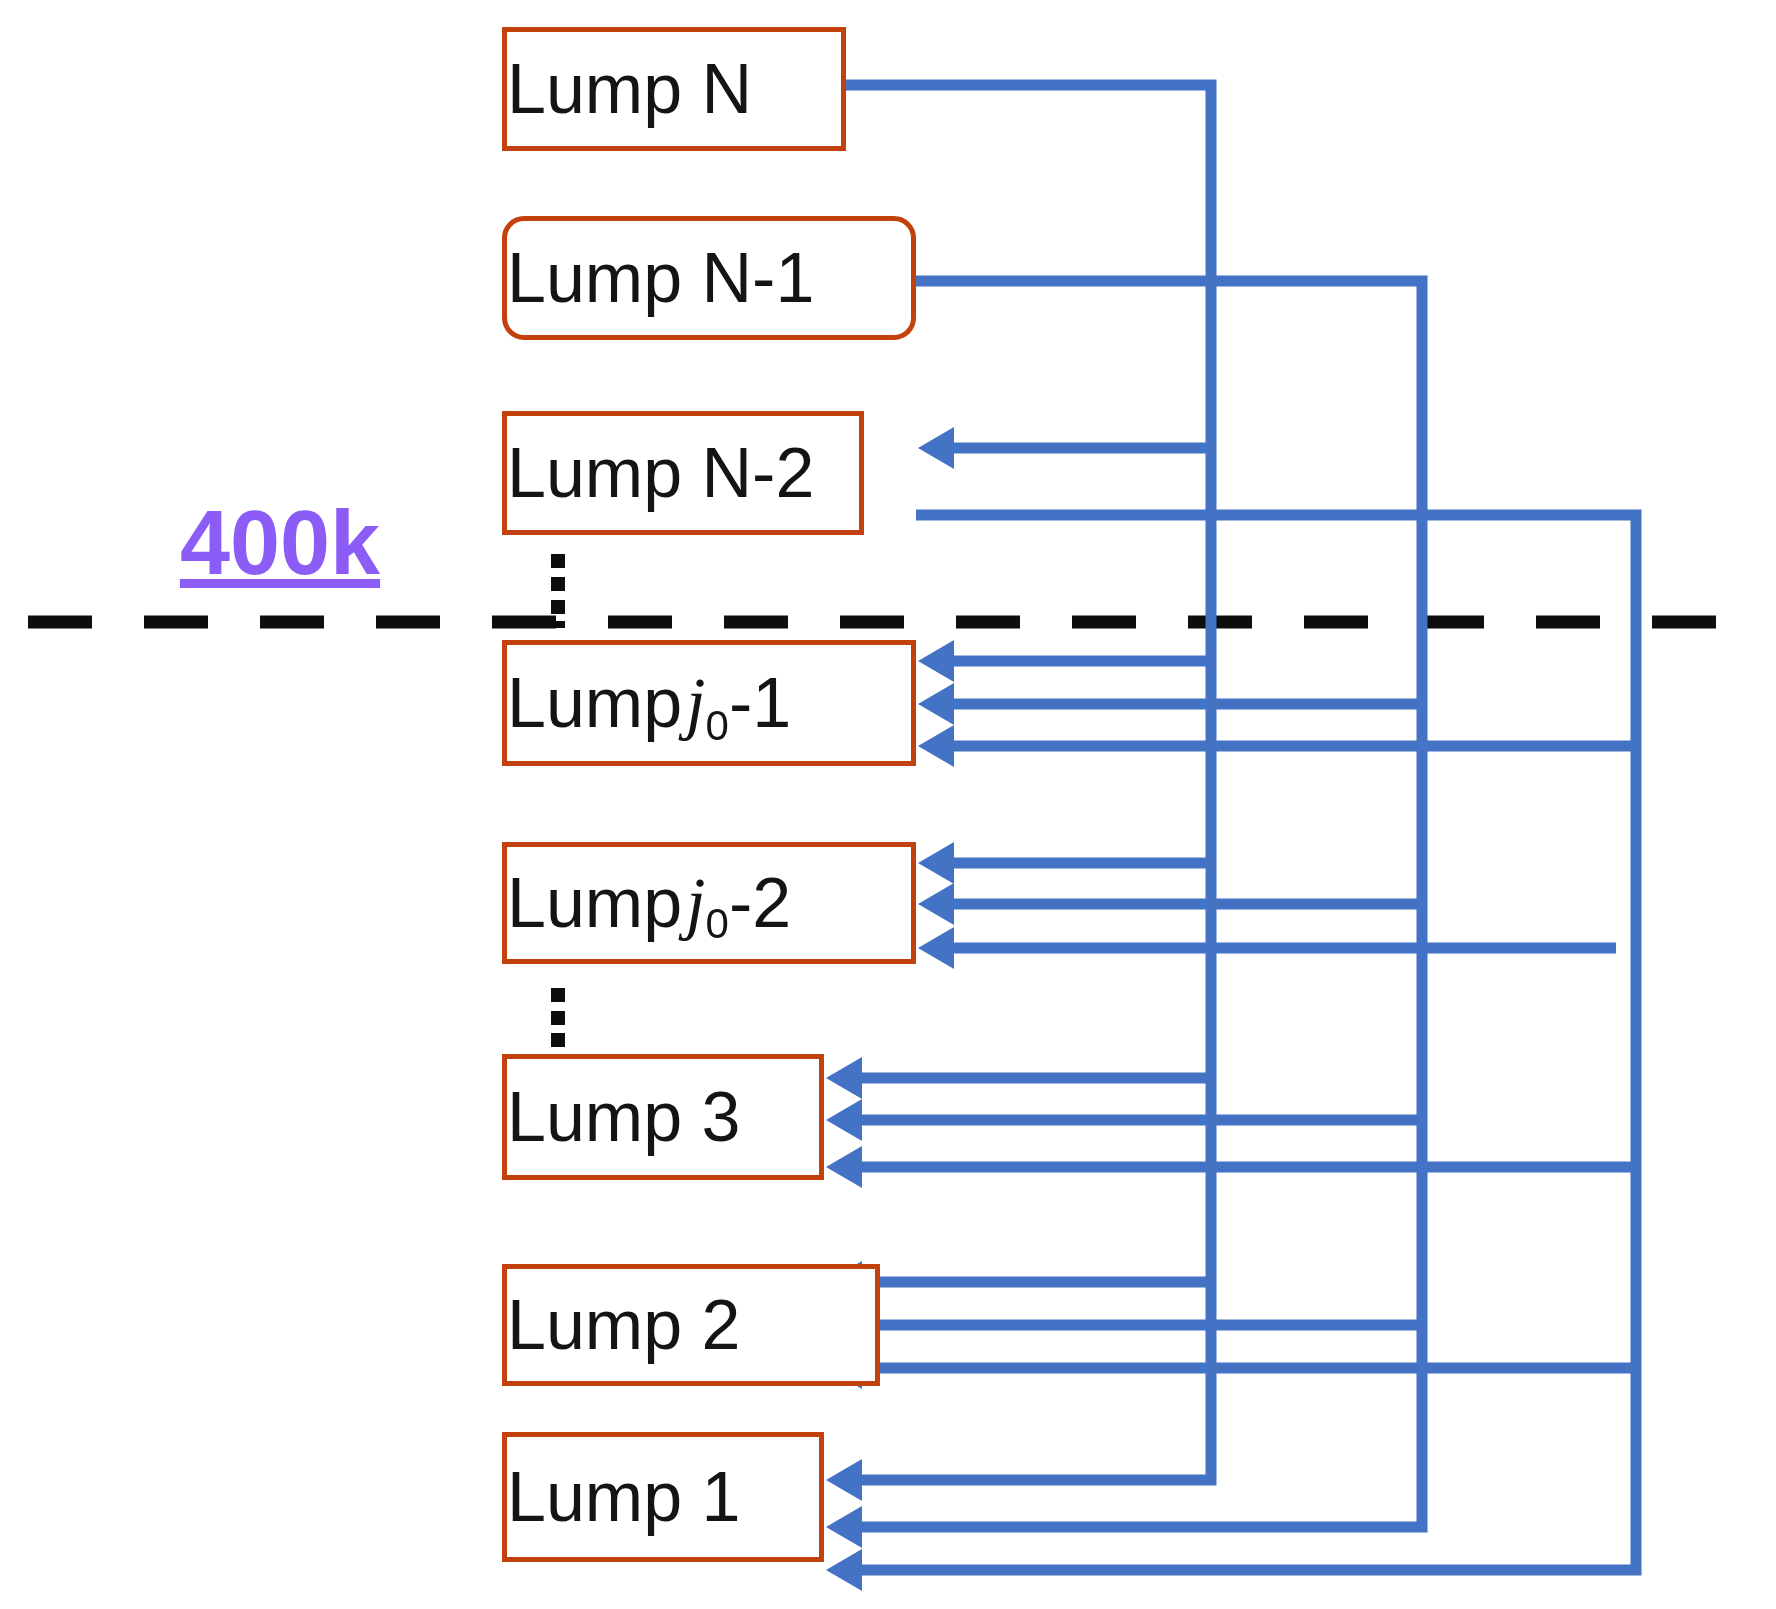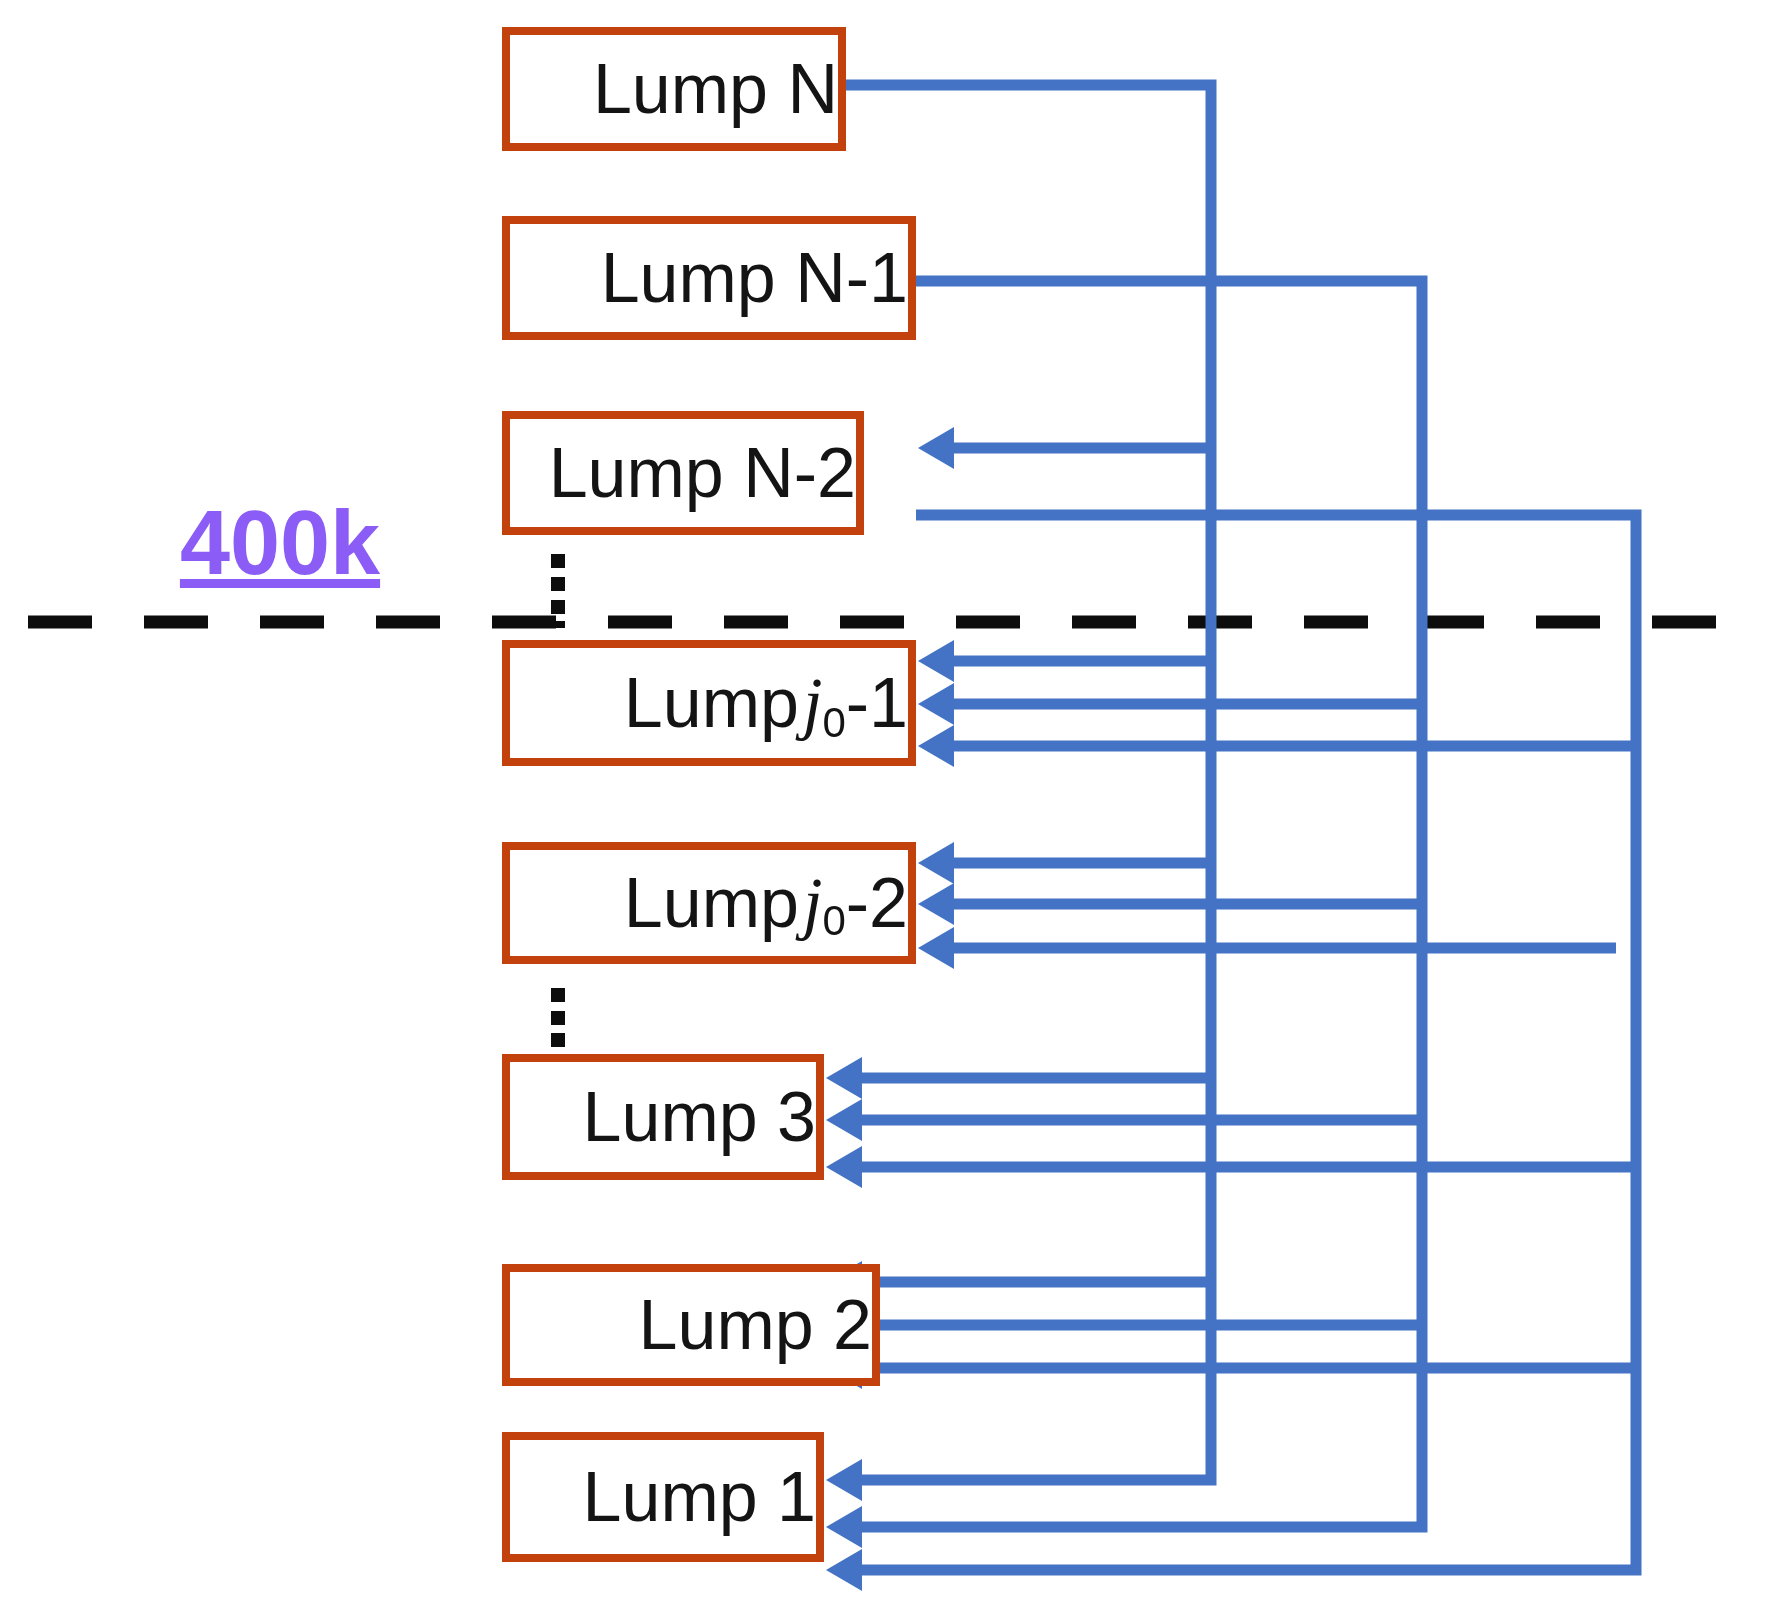--- a/index.html
+++ b/index.html
@@ -8,22 +8,22 @@
     width:1776px;height:1609px;
     background:#ffffff;
     font-family:"Liberation Sans", sans-serif;
     overflow:hidden;
   }
   .stage svg{position:absolute;left:0;top:0;}
   .node-box{
     position:absolute;
     box-sizing:border-box;
     background:#ffffff;
-    border:8px solid #c2410c;
-    display:flex;align-items:center;justify-content:flex-end;
+    border:5px solid #c2410c;
+    display:flex;align-items:center;justify-content:flex-start;
     font-size:70px;color:#141414;
     white-space:nowrap;
   }
   .node-box .mathj{
     font-family:"Liberation Serif", serif;
     font-style:italic;
     padding-left:4px;
   }
   .node-box .subzero{
     font-size:0.60em;
@@ -84,21 +84,21 @@
       <rect x="551" y="600" width="14" height="14" fill="#0d0d0d"></rect>
       <rect x="551" y="621" width="14" height="7" fill="#0d0d0d"></rect>
       <rect x="551" y="988" width="14" height="14" fill="#0d0d0d"></rect>
       <rect x="551" y="1011" width="14" height="14" fill="#0d0d0d"></rect>
       <rect x="551" y="1033" width="14" height="14" fill="#0d0d0d"></rect>
     </svg>
   <div id="nodes-layer">
       <div class="node-box" style="left: 502px; top: 27px; width: 344px; height: 124px;">
         <span>Lump N</span>
       </div>
-      <div class="node-box" style="left: 502px; top: 216px; width: 414px; height: 124px;">
+      <div class="node-box" style="left: 502px; top: 216px; width: 414px; height: 124px; border-radius: 22px;">
         <span>Lump N-1</span>
       </div>
       <div class="node-box" style="left: 502px; top: 411px; width: 362px; height: 124px;">
         <span>Lump N-2</span>
       </div>
       <div class="node-box" style="left: 502px; top: 640px; width: 414px; height: 126px;">
         <span>Lump </span>
         <span class="mathj">j</span>
         <span class="subzero">0</span>
         <span>-1</span>

